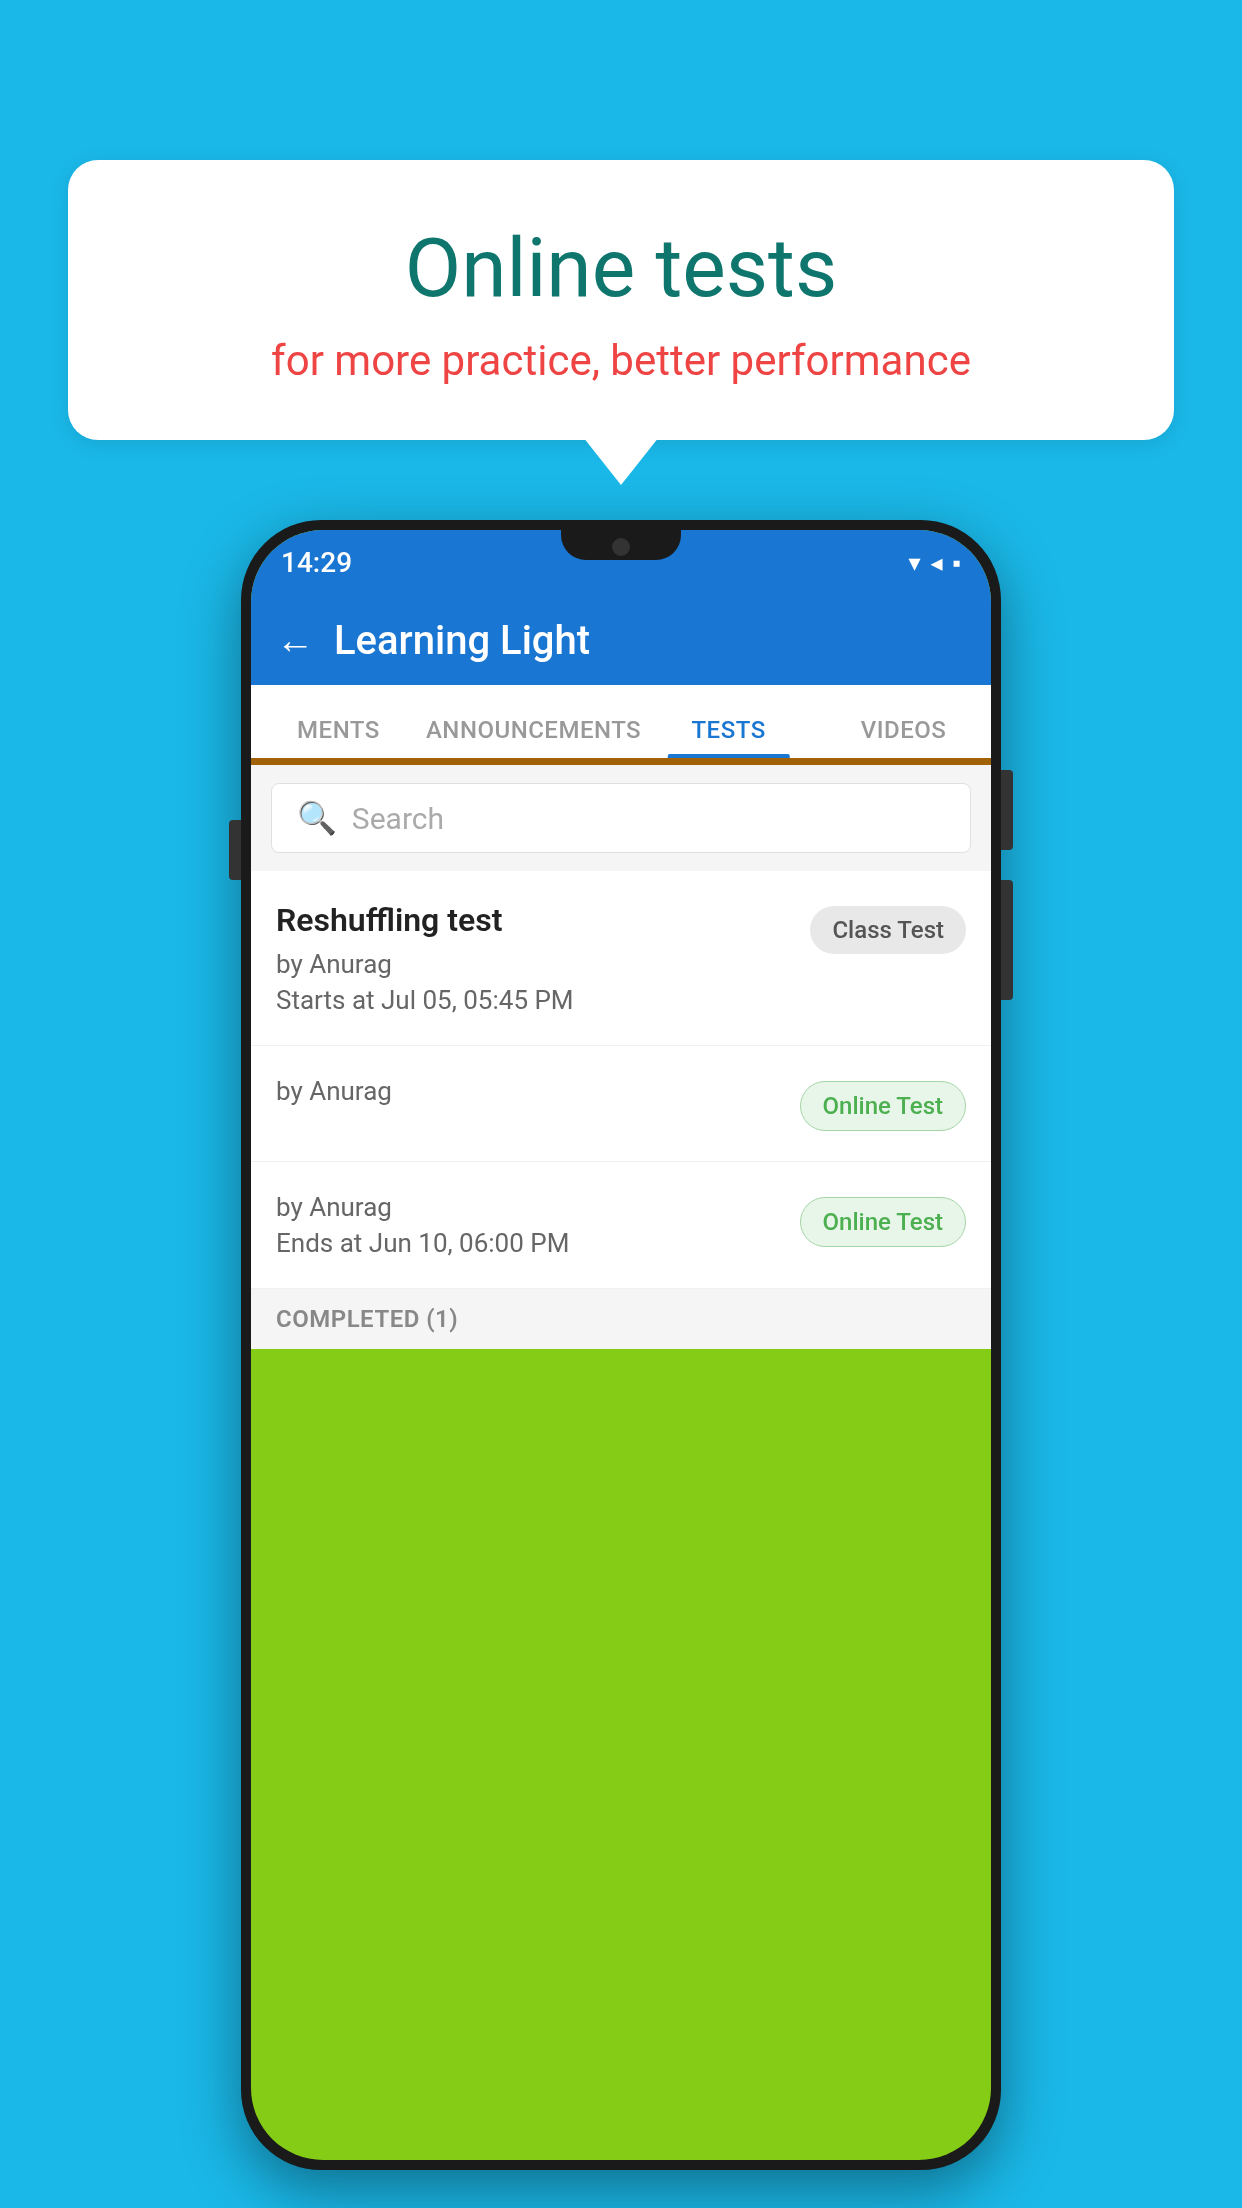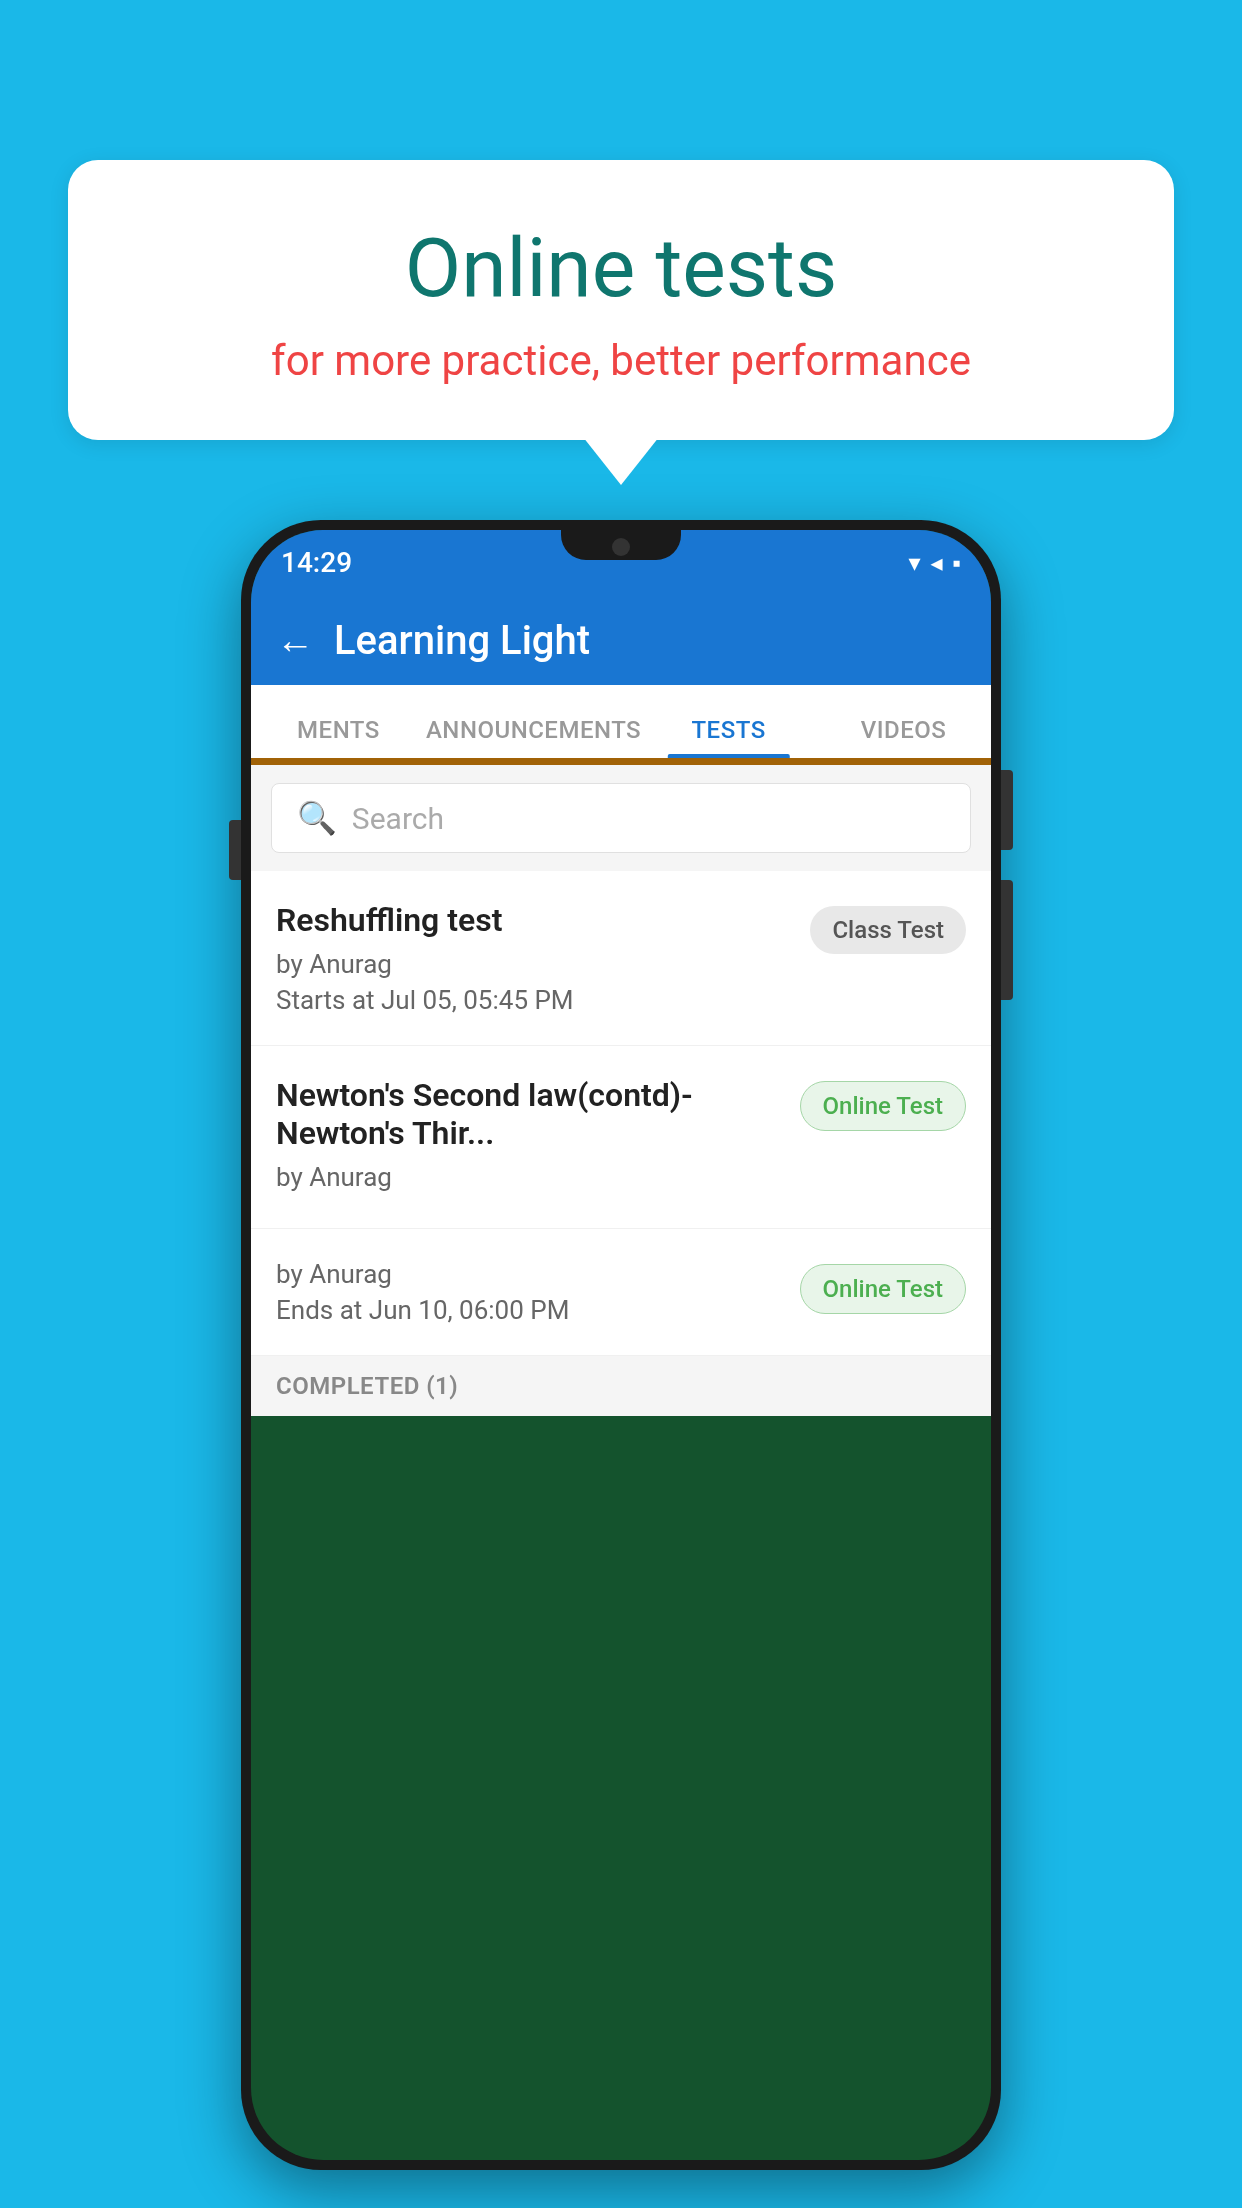--- a/index.html
+++ b/index.html
@@ -63,21 +63,21 @@
       box-shadow: 0 20px 60px rgba(0,0,0,0.4);
     }
 
     
     .phone-inner {
       position: absolute;
       top: 10px;
       left: 10px;
       right: 10px;
       bottom: 10px;
-      background: #14532d;
+      background: #84cc16;
       border-radius: 72px;
       overflow: hidden;
     }
 
     
     .status-bar {
       background: #1976d2;
       height: 65px;
       display: flex;
       align-items: center;
@@ -353,21 +353,20 @@
           <div class="test-author">by Anurag</div>
           <div class="test-time">
             <span>Starts at</span>&nbsp;<span>Jul 05, 05:45 PM</span>
           </div>
         </div>
         <span class="test-badge badge-class">Class Test</span>
       </div>
 
       <div class="test-item">
         <div class="test-info">
-          <div class="test-name">Newton's Second law(contd)-Newton's Thir...</div>
           <div class="test-author">by Anurag</div>
         </div>
         <span class="test-badge badge-online">Online Test</span>
       </div>
 
       <div class="test-item">
         <div class="test-info">
           <div class="test-author">by Anurag</div>
           <div class="test-time">
             <span>Ends at</span>&nbsp;<span>Jun 10, 06:00 PM</span>

